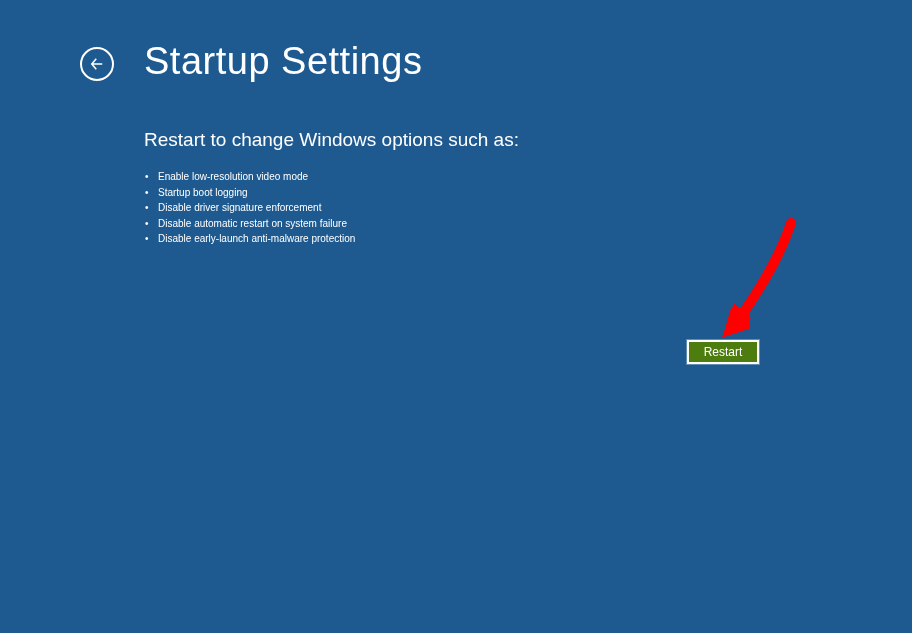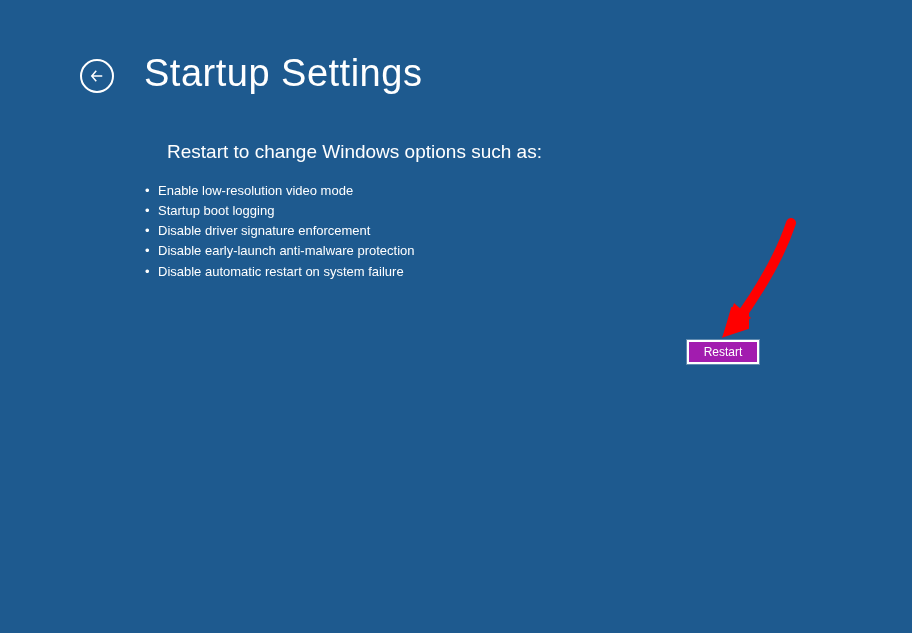--- a/index.html
+++ b/index.html
@@ -14,21 +14,20 @@
       font-family: "Segoe UI", Arial, sans-serif;
       color: #ffffff;
       overflow: hidden;
       position: relative;
     }
     .header {
       display: flex;
       align-items: center;
       padding-top: 40px;
       padding-left: 80px;
-      margin-top: 12px;
     }
     .back-button {
       width: 34px;
       height: 34px;
       border: 2px solid #ffffff;
       border-radius: 50%;
       display: flex;
       align-items: center;
       justify-content: center;
       cursor: pointer;
@@ -45,46 +44,45 @@
       letter-spacing: 0.5px;
     }
     .content {
       padding-left: 144px;
       padding-top: 46px;
     }
     .subtitle {
       font-size: 19px;
       font-weight: 300;
       margin-bottom: 18px;
-      margin-left: 23px;
     }
     .options-list {
       list-style: none;
       padding-left: 14px;
     }
     .options-list li {
-      font-size: 13px;
+      font-size: 10px;
       font-weight: 400;
       line-height: 1.55;
       position: relative;
       padding-left: 0;
     }
     .options-list li::before {
       content: "•";
       position: absolute;
       left: -13px;
       top: 0;
     }
     .restart-button {
       position: absolute;
       left: 687px;
       top: 340px;
       width: 72px;
       height: 24px;
-      background-color: #a21caf;
+      background-color: #4d7c0f;
       border: 2px solid #ffffff;
       color: #ffffff;
       font-size: 12px;
       font-family: "Segoe UI", Arial, sans-serif;
       cursor: pointer;
       display: flex;
       align-items: center;
       justify-content: center;
       box-shadow: 0 0 0 1px rgba(255,255,255,0.3);
     }
@@ -106,22 +104,22 @@
   </div>
   <h1 class="page-title">Startup Settings</h1>
 </div>
 
 <div class="content">
   <div class="subtitle">Restart to change Windows options such as:</div>
   <ul class="options-list">
     <li>Enable low-resolution video mode</li>
     <li>Startup boot logging</li>
     <li>Disable driver signature enforcement</li>
+    <li>Disable automatic restart on system failure</li>
     <li>Disable early-launch anti-malware protection</li>
-    <li>Disable automatic restart on system failure</li>
   </ul>
 </div>
 
 <button class="restart-button">Restart</button>
 
 <svg class="arrow-annotation" width="90" height="125">
   <path d="M 75 5 Q 60 50 20 105" stroke="#ff0000" stroke-width="10" fill="none" stroke-linecap="round"></path>
   <path d="M 8 118 L 32 92 L 16 90 L 8 118 L 32 110 L 32 92" fill="#ff0000" stroke="#ff0000" stroke-width="2"></path>
   <polygon points="6,120 35,100 18,85" fill="#ff0000"></polygon>
 </svg>

